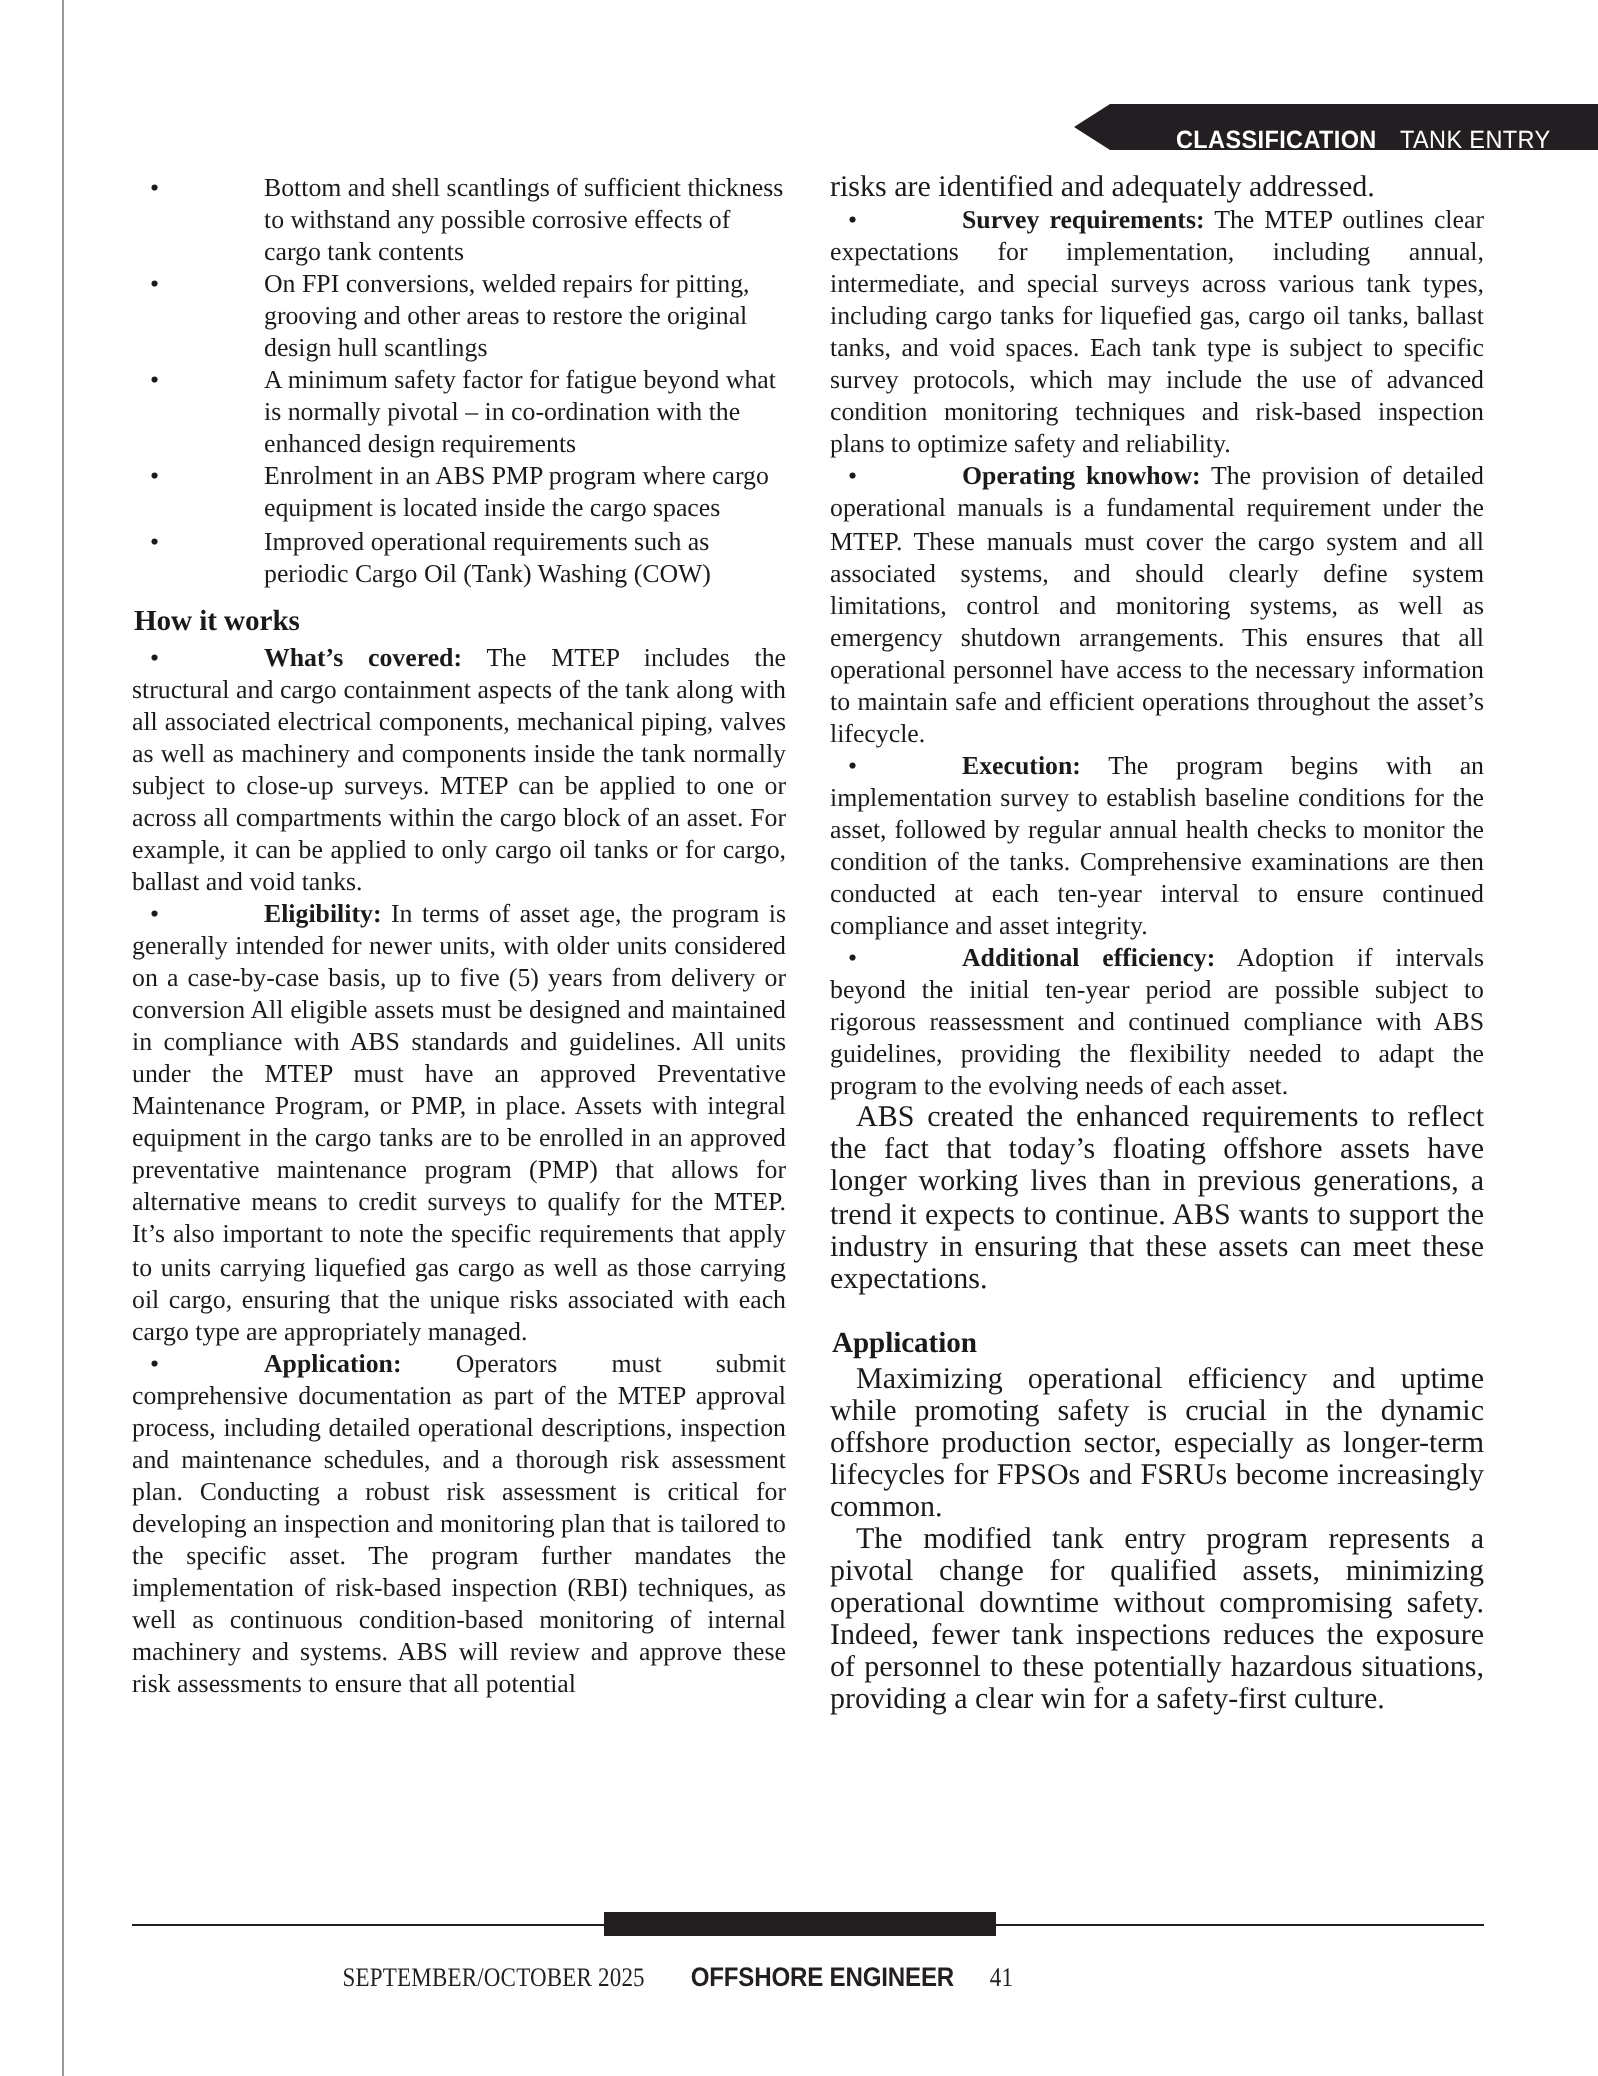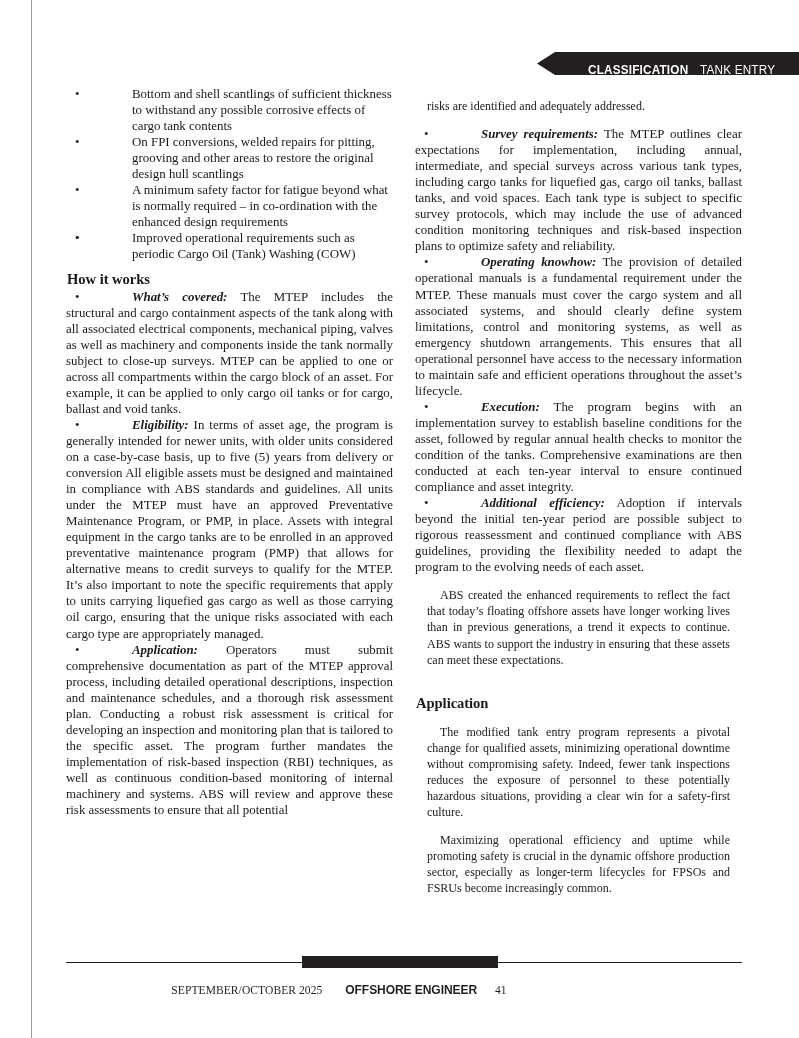--- a/index.html
+++ b/index.html
@@ -85,25 +85,25 @@
     width: 676px;
     display: flex;
     gap: 22px;
   }
   .column {
     width: 327px;
   }
 
   
   .para {
-    font-size: 12px;
+    font-size: 15px;
     line-height: 16.05px;
     text-align: justify;
     text-justify: inter-word;
-    margin: 12px;
+    margin: 0;
     hyphens: none;
     -webkit-hyphens: none;
   }
   .para-indent { text-indent: 13px; }
 
   .heading {
     font-size: 14.6px;
     font-weight: bold;
     line-height: 17px;
     margin: 1px;
@@ -140,21 +140,20 @@
     line-height: 16.05px;
     text-align: justify;
     margin: 0;
   }
   .runin .lead {
     display: inline-block;
     width: 66px;
   }
   .runin .lead .dot { margin-left: 9px; }
   .runin .term {
-    font-style: italic;
     font-weight: bold;
   }
 
   
   .footer-rule {
     position: absolute;
     left: 66px;
     top: 962px;
     width: 676px;
     height: 1px;
@@ -227,24 +226,25 @@
       <li class="bullet-item">
         <span class="dot">•</span>
         <span>Bottom and shell scantlings of sufficient thickness to withstand any possible corrosive effects of cargo tank contents</span>
       </li>
       <li class="bullet-item">
         <span class="dot">•</span>
         <span>On FPI conversions, welded repairs for pitting, grooving and other areas to restore the original design hull scantlings</span>
       </li>
       <li class="bullet-item">
         <span class="dot">•</span>
-        <span>A minimum safety factor for fatigue beyond what is normally required – in co-ordination with the enhanced design requirements</span>
-      </li>
-      <li class="bullet-item">
-        <span class="dot">•</span>
+        <span>A minimum safety factor for fatigue beyond what is normally pivotal – in co-ordination with the enhanced design requirements</span>
+      </li>
+      <li class="bullet-item">
+        <span class="dot">•</span>
+        <span>Enrolment in an ABS PMP program where cargo equipment is located inside the cargo spaces</span>
       </li>
       <li class="bullet-item">
         <span class="dot">•</span>
         <span>Improved operational requirements such as periodic Cargo Oil (Tank) Washing (COW)</span>
       </li>
     </ul>
 
     <h2 class="heading">How it works</h2>
 
     <p class="runin">
@@ -277,22 +277,22 @@
       <span class="lead"><span class="dot">•</span></span><span class="term">Execution:</span> <span>The program begins with an implementation survey to establish baseline conditions for the asset, followed by regular annual health checks to monitor the condition of the tanks. Comprehensive examinations are then conducted at each ten-year interval to ensure continued compliance and asset integrity.</span>
     </p>
 
     <p class="runin">
       <span class="lead"><span class="dot">•</span></span><span class="term">Additional efficiency:</span> <span>Adoption if intervals beyond the initial ten-year period are possible subject to rigorous reassessment and continued compliance with ABS guidelines, providing the flexibility needed to adapt the program to the evolving needs of each asset.</span>
     </p>
 
     <p class="para para-indent">ABS created the enhanced requirements to reflect the fact that today’s floating offshore assets have longer working lives than in previous generations, a trend it expects to continue. ABS wants to support the industry in ensuring that these assets can meet these expectations.</p>
 
     <h2 class="heading heading-gap-top">Application</h2>
+    <p class="para para-indent">Maximizing operational efficiency and uptime while promoting safety is crucial in the dynamic offshore production sector, especially as longer-term lifecycles for FPSOs and FSRUs become increasingly common.</p>
     <p class="para para-indent">The modified tank entry program represents a pivotal change for qualified assets, minimizing operational downtime without compromising safety. Indeed, fewer tank inspections reduces the exposure of personnel to these potentially hazardous situations, providing a clear win for a safety-first culture.</p>
-    <p class="para para-indent">Maximizing operational efficiency and uptime while promoting safety is crucial in the dynamic offshore production sector, especially as longer-term lifecycles for FPSOs and FSRUs become increasingly common.</p>
 
   </div>
 </div>
 
 <div class="footer-rule"></div>
 <div class="footer-rule-center"></div>
 <div class="footer-text">
   <span class="footer-date">SEPTEMBER/OCTOBER 2025</span><span class="footer-pub">OFFSHORE ENGINEER</span><span class="footer-page">41</span>
 </div>
 

